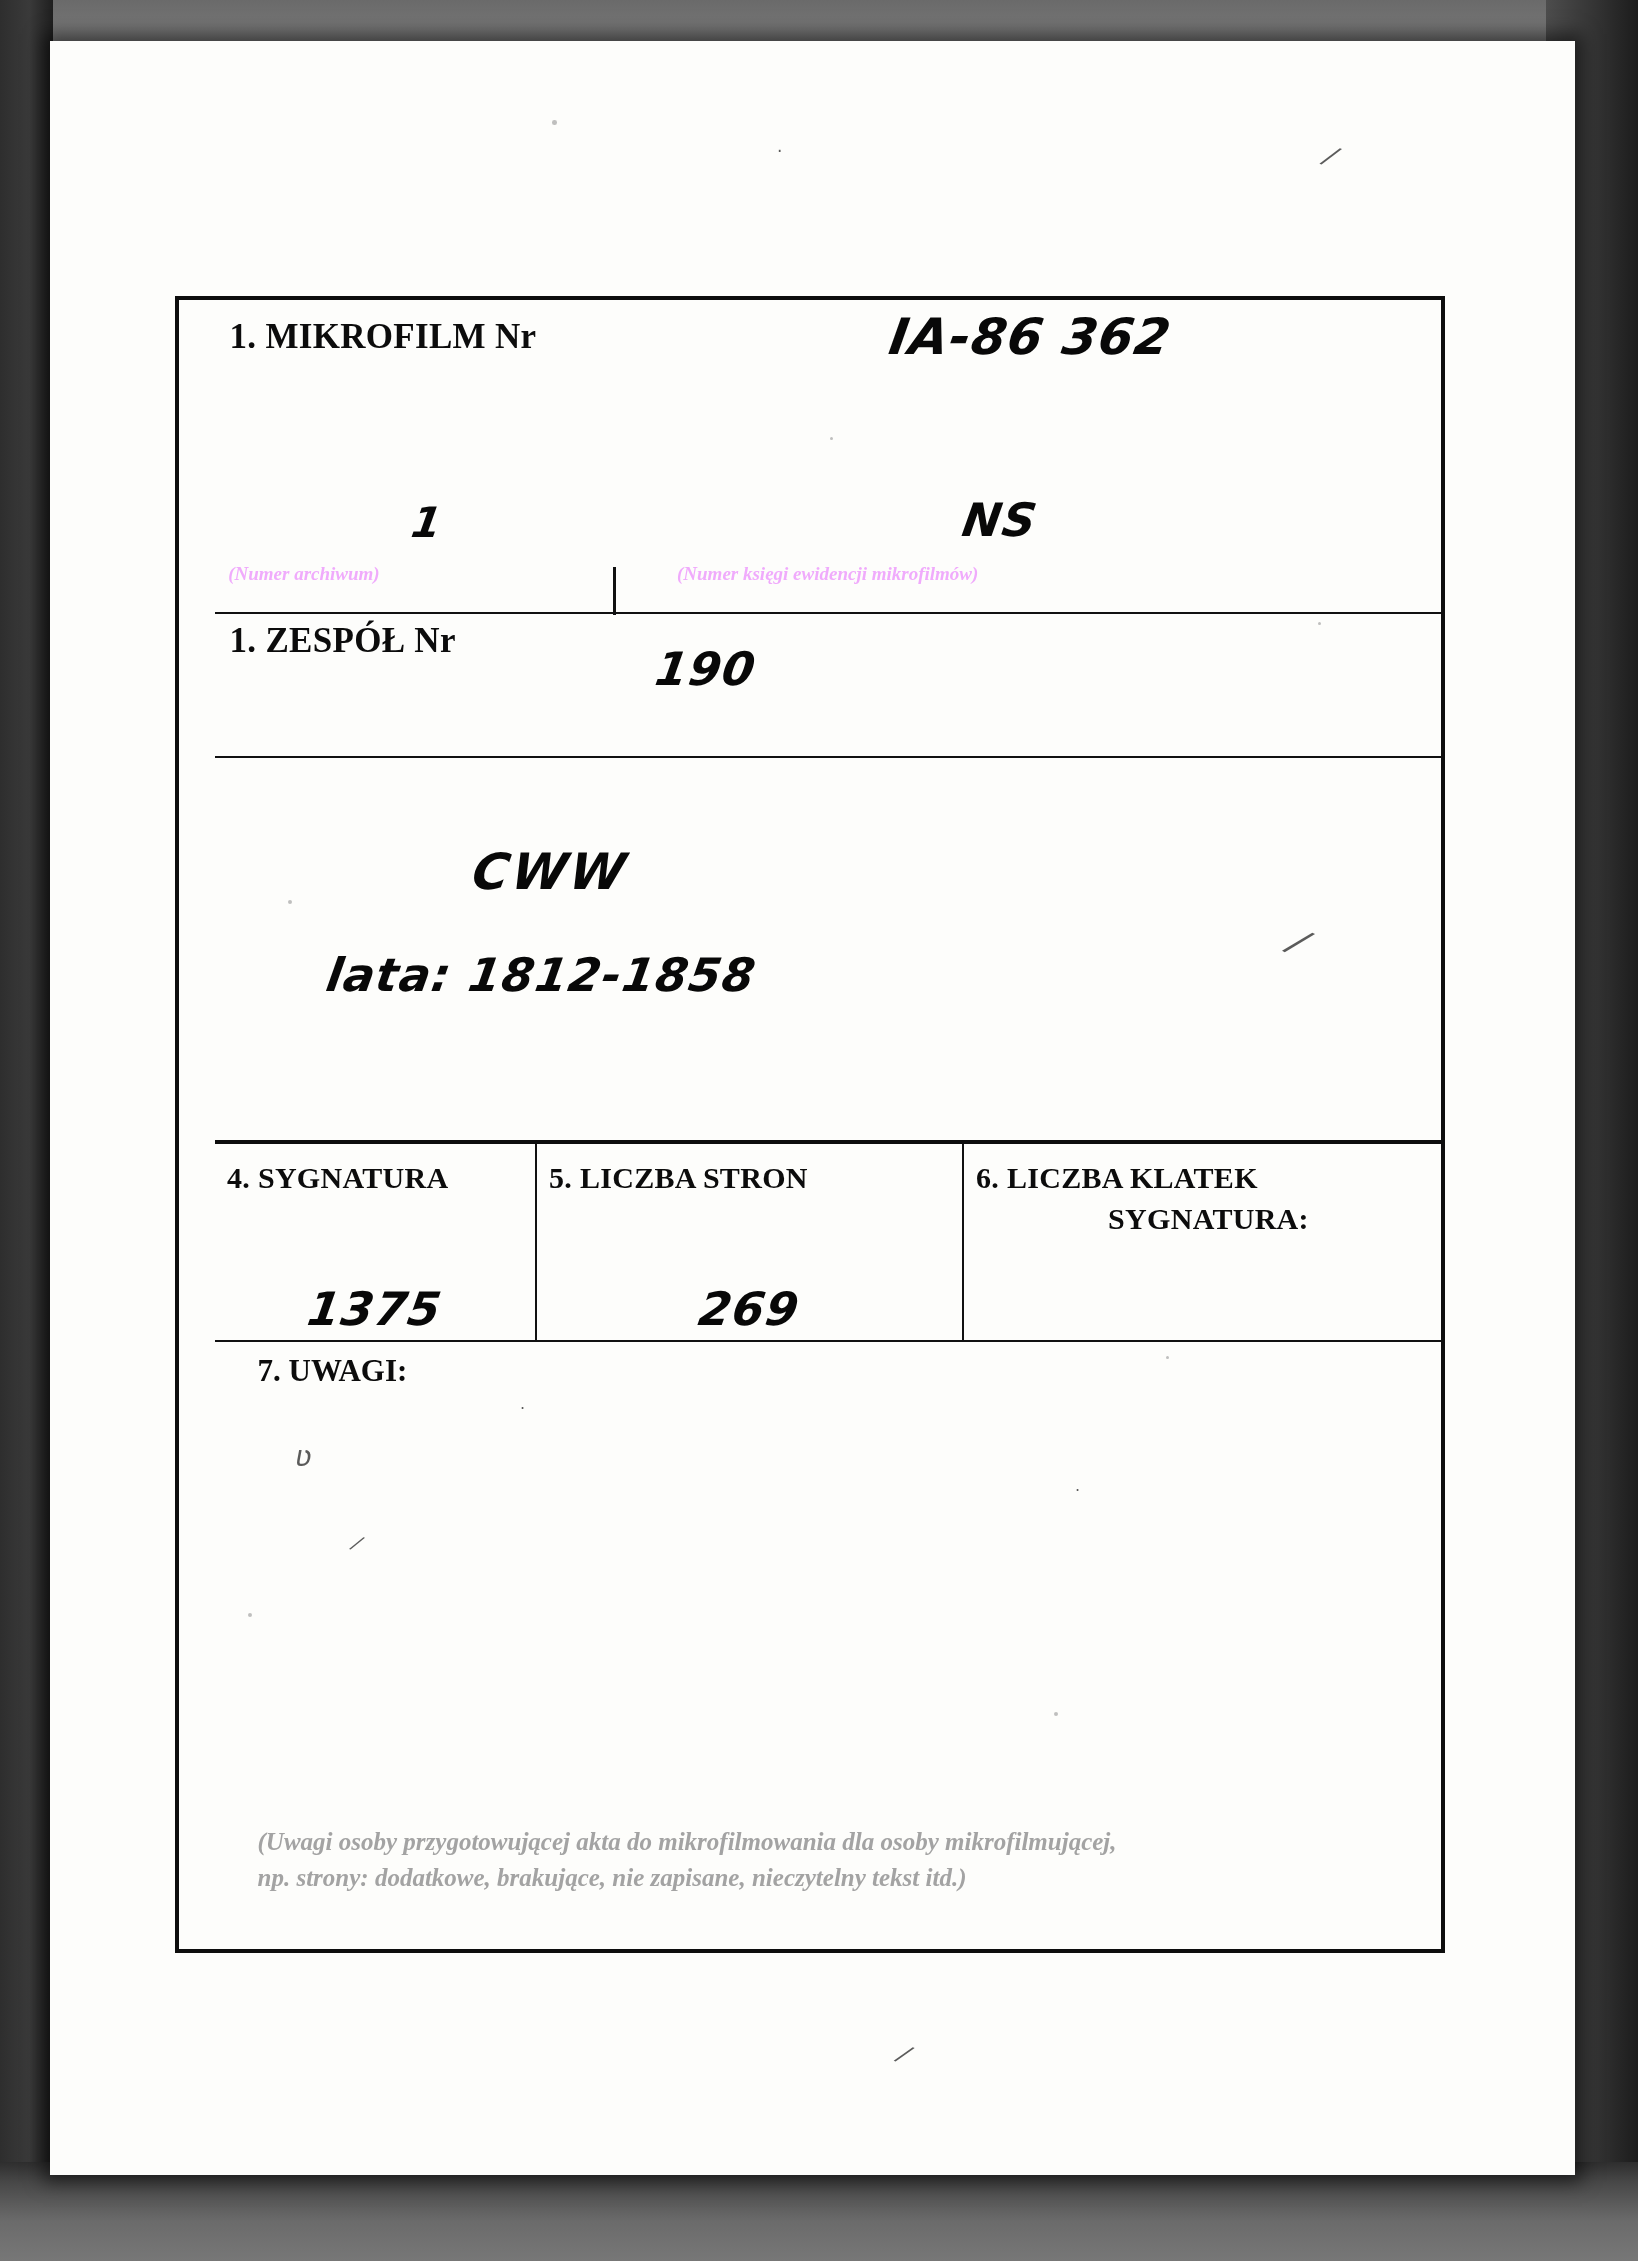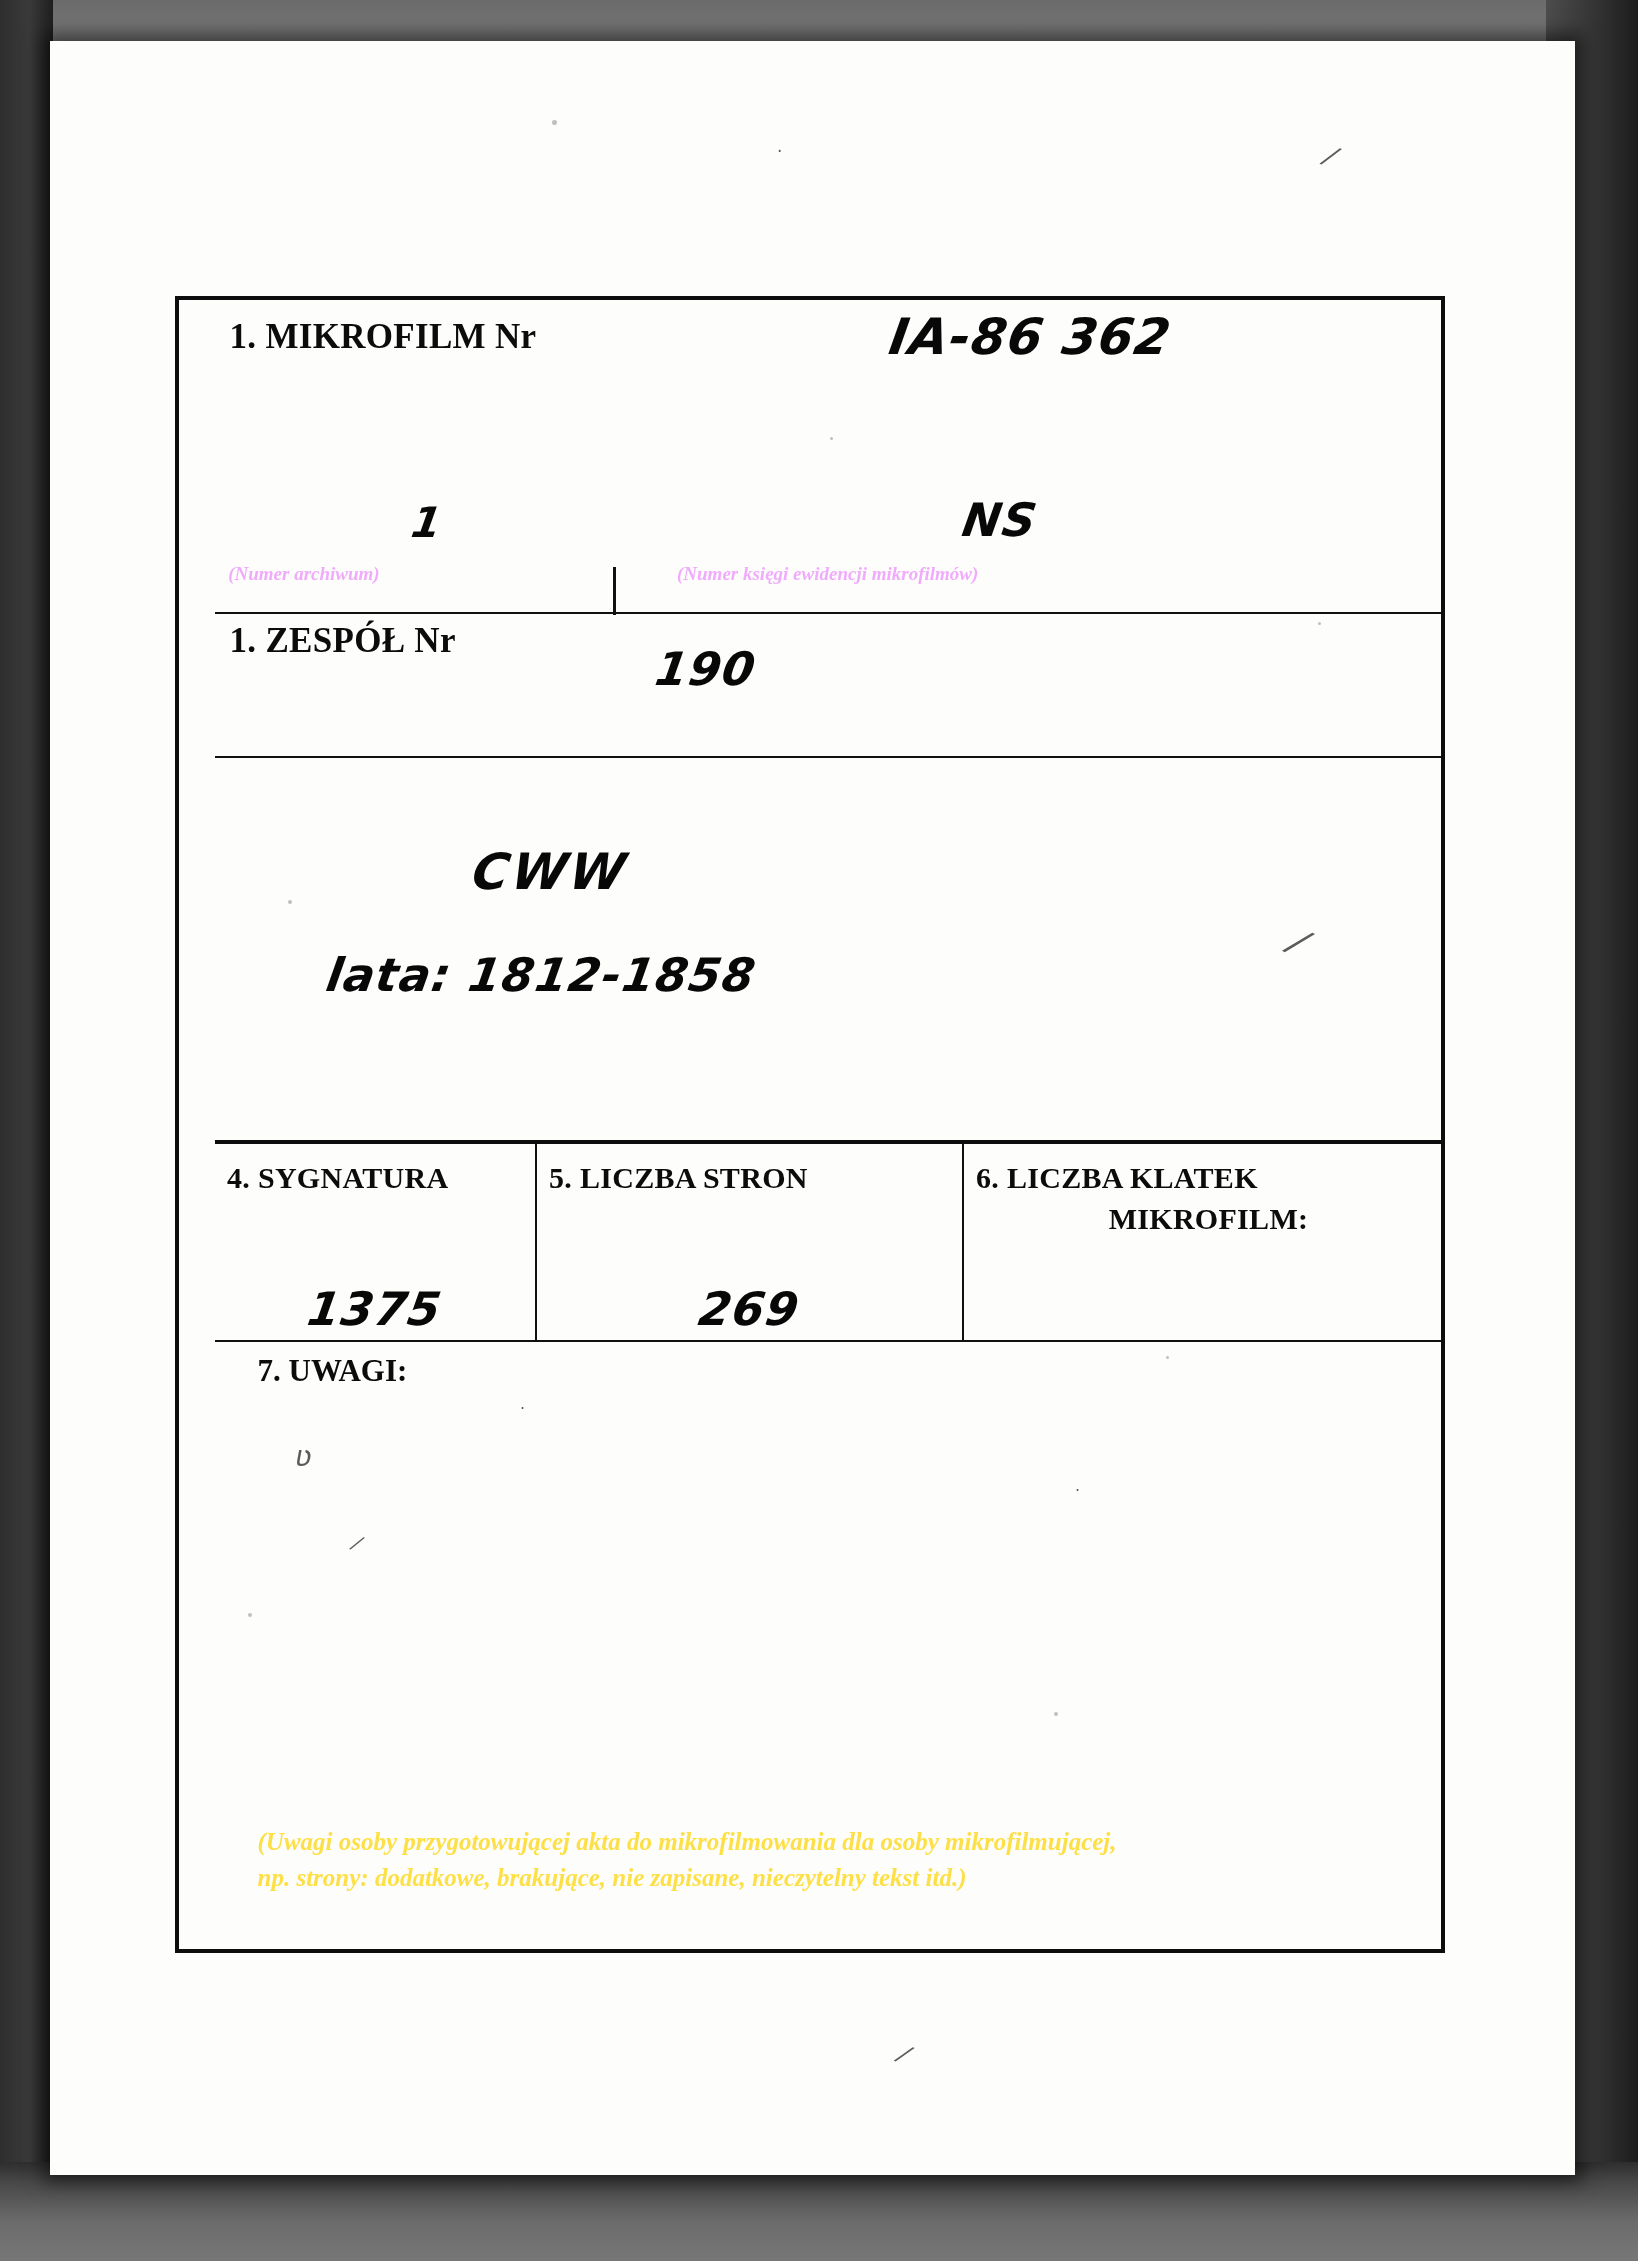--- a/index.html
+++ b/index.html
@@ -174,21 +174,21 @@
   
   .footnote {
     position: absolute;
     left: 14.5px;
     right: 17px;
     bottom: 52px;
     font-style: italic;
     font-weight: bold;
     font-size: 25px;
     line-height: 1.42;
-    color: #fde047;
+    color: #a3a3a3;
   }
 
   
   .mark {
     position: absolute;
     color: #333;
     font-family: "DejaVu Sans", sans-serif;
     opacity: .8;
   }
 </style>
@@ -258,21 +258,21 @@
         </div>
 
         <div class="col col-2">
           <div class="col-title">5. LICZBA STRON</div>
           <div class="col-val hand hand-lg">269</div>
         </div>
 
         <div class="col col-3">
           <div class="col-title">
             <span>6. LICZBA  KLATEK</span>
-            <span class="l2">MIKROFILM:</span>
+            <span class="l2">SYGNATURA:</span>
           </div>
           <div class="col-val hand hand-lg"></div>
         </div>
       </div>
     </div>
 
     <div class="row row-uwagi">
       <div class="abs hdr-sm" style="left:14.5px;top:10.6px;">7. UWAGI:</div>
 
       <div class="abs hand" style="left:26.4px;top:86px;font-size:37px;"></div>

